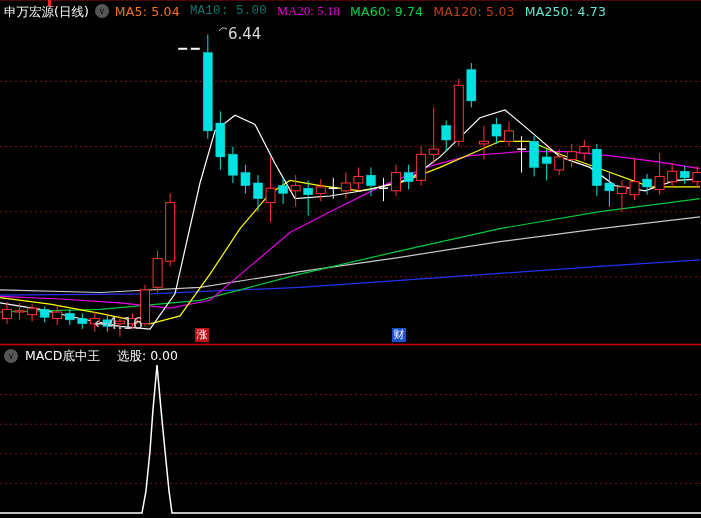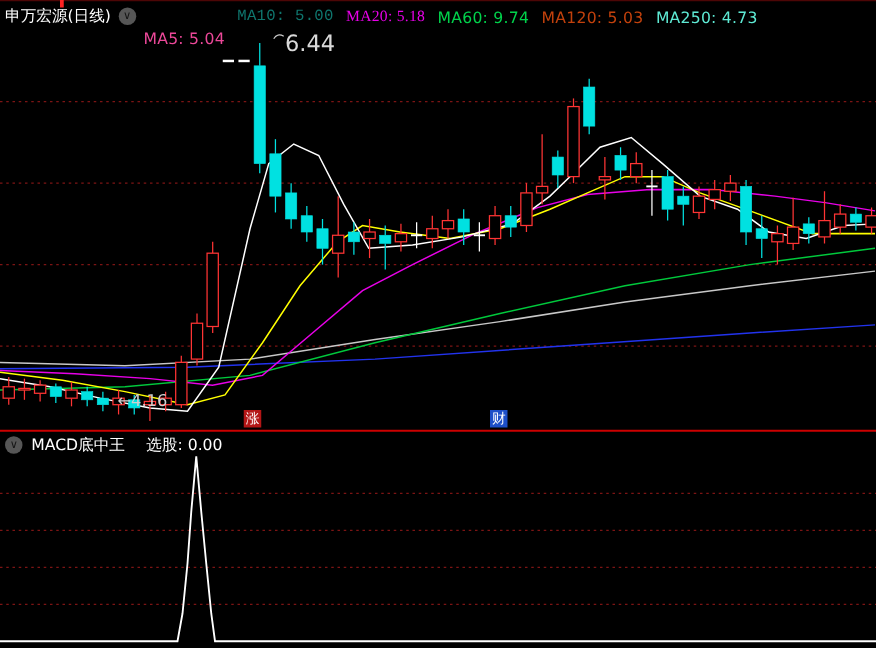--- a/index.html
+++ b/index.html
@@ -2,32 +2,32 @@
 <html><head>
 <meta charset="utf-8">
 <style>
   html,body{margin:0;padding:0;background:#000;}
   .screen{
     position:relative;width:701px;height:518px;background:#000;overflow:hidden;
     font-family:"DejaVu Sans","Liberation Sans",sans-serif;
   }
   #chart{position:absolute;left:0;top:0;}
   .topbar{
-    position:absolute;left:4px;top:4px;height:18px;display:flex;align-items:center;
+    position:absolute;left:4px;top:4px;height:18px;display:flex;
     white-space:nowrap;font-size:12.5px;
   }
   .title{color:#ffffff;margin-right:6px;}
   .chev{
     display:inline-flex;align-items:center;justify-content:center;
     width:14px;height:14px;border-radius:50%;background:#565656;color:#141414;
     font-size:9px;line-height:14px;margin-right:6px;flex:0 0 auto;cursor:pointer;
   }
   .ma{margin-right:10px;letter-spacing:0.2px;}
-  .hi-label{position:absolute;left:228px;top:25px;color:#d9d9d9;font-size:18px;}
-  .lo-label{position:absolute;left:94px;top:314px;color:#cfcfcf;font-size:13px;}
+  .hi-label{position:absolute;left:228px;top:25px;color:#d9d9d9;font-size:15px;}
+  .lo-label{position:absolute;left:94px;top:314px;color:#cfcfcf;font-size:16px;}
   .badge{
     position:absolute;top:328px;width:14px;height:14px;color:#fff;font-size:11px;
     line-height:14px;text-align:center;cursor:pointer;
   }
   .subbar{
     position:absolute;left:4px;top:348px;height:16px;display:flex;align-items:center;
     font-size:12.5px;color:#ffffff;white-space:nowrap;
   }
   .subbar .chev{margin-right:7px;}
   .sub-title{margin-right:17px;}
@@ -219,21 +219,21 @@
       <path d="M 219 31 q 3 -5 8 -2" fill="none" stroke="#cfcfcf" stroke-width="1"></path>
       <line x1="0" y1="0.5" x2="701" y2="0.5" stroke="#4d0606" stroke-width="1"></line>
       <rect x="48" y="0" width="3" height="6" fill="#ff2222"></rect>
       <line x1="0" y1="344.5" x2="701" y2="344.5" stroke="#cc0000" stroke-width="1.6"></line>
       <polyline points="0,513.0 142,513.0 146,490.8 150,450.8 153,409.4 157,365.0 161,409.4 165,450.8 169,490.8 172,513.0 701,513.0" fill="none" stroke="#ffffff" stroke-width="1.5"></polyline>
     </svg>
 
   <div class="topbar">
     <span class="title">申万宏源(日线)</span>
     <span class="chev">∨</span>
-    <span class="ma" style="color: #ec4899; margin-top: 34px;">MA5: 5.04</span>
+    <span class="ma" style="color: #f97316;">MA5: 5.04</span>
     <span class="ma" style="color: #0f766e; font-family: Liberation Mono, monospace;">MA10: 5.00</span>
     <span class="ma" style="color: rgb(232, 0, 232); font-family: Liberation Serif, serif;">MA20: 5.18</span>
     <span class="ma" style="color: rgb(0, 210, 75);">MA60: 9.74</span>
     <span class="ma" style="color: #c2410c;">MA120: 5.03</span>
     <span class="ma" style="color: #5eead4;">MA250: 4.73</span>
   </div>
 
   <div class="hi-label">6.44</div>
   <div class="lo-label">←4.16</div>
 

